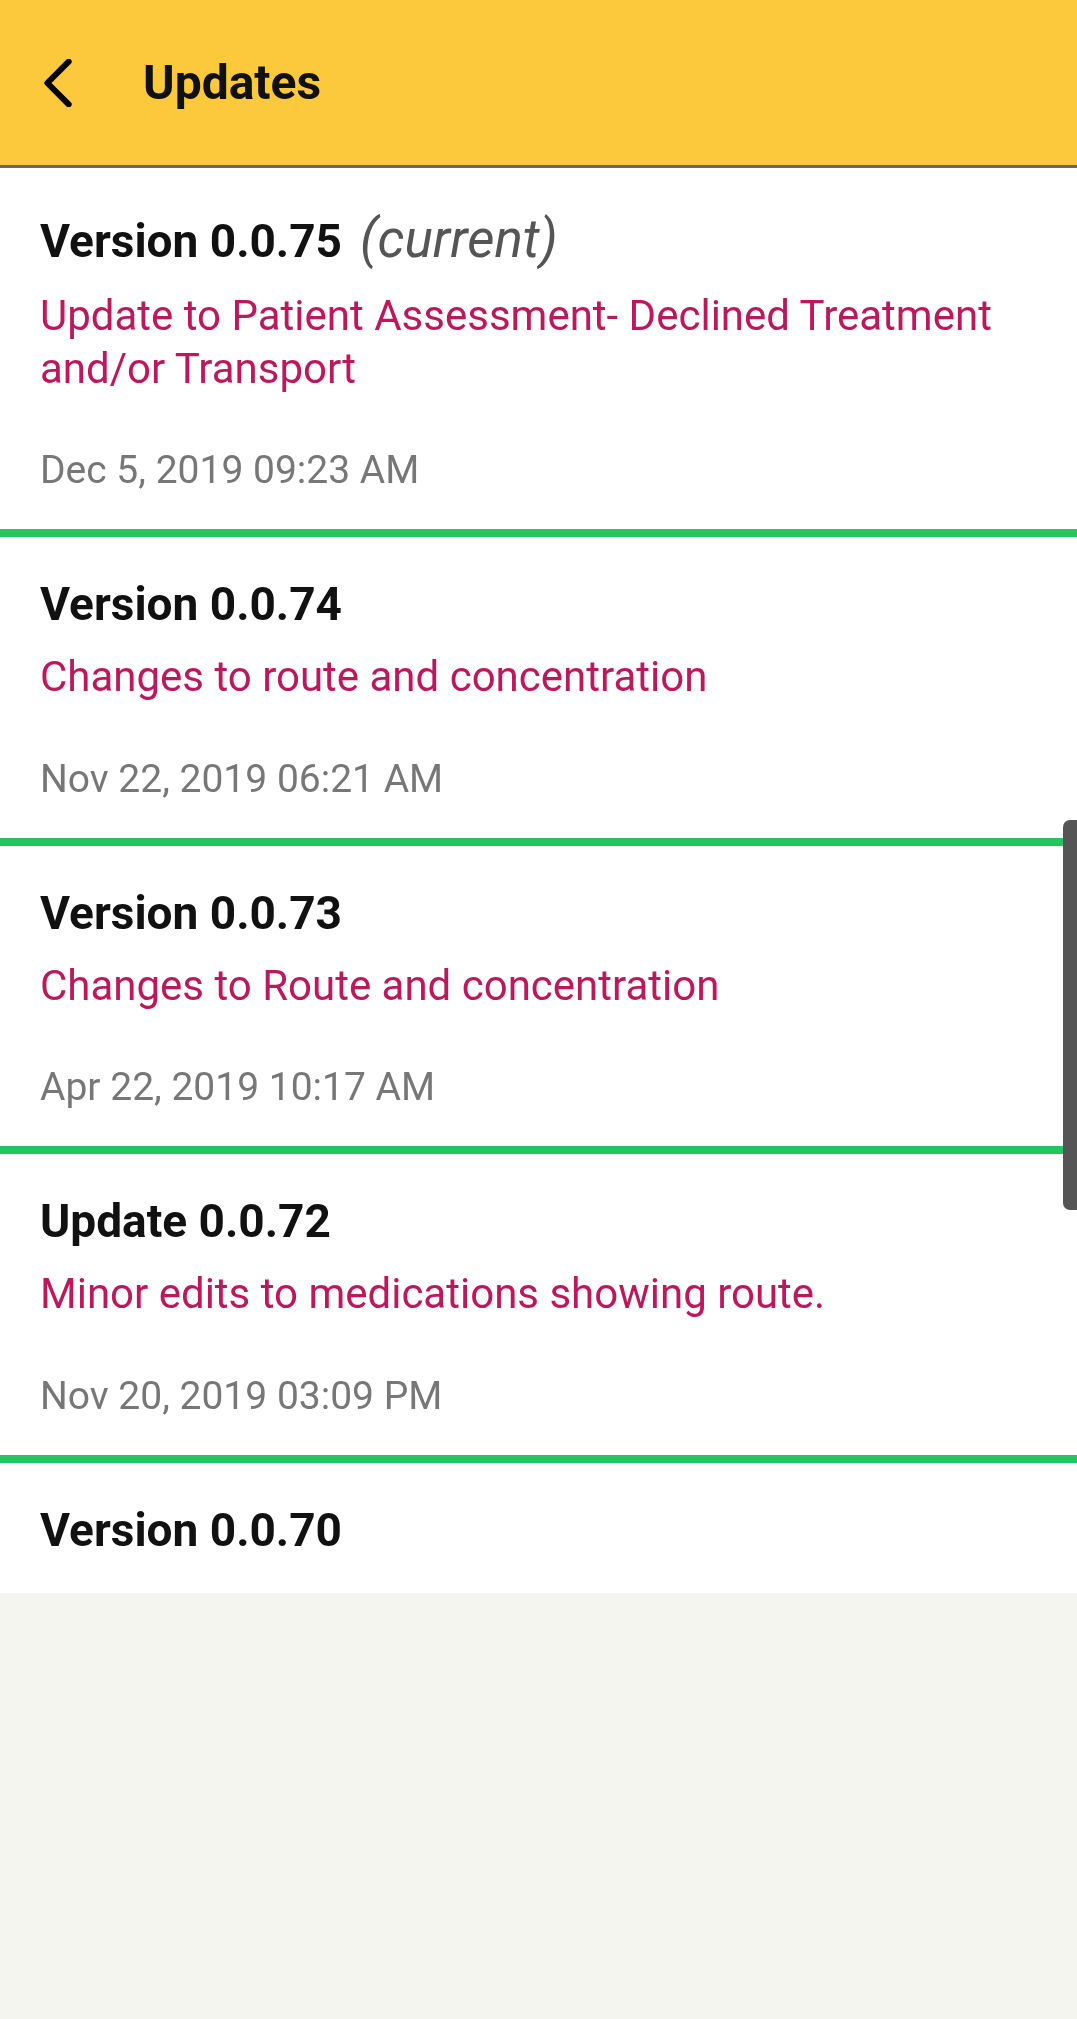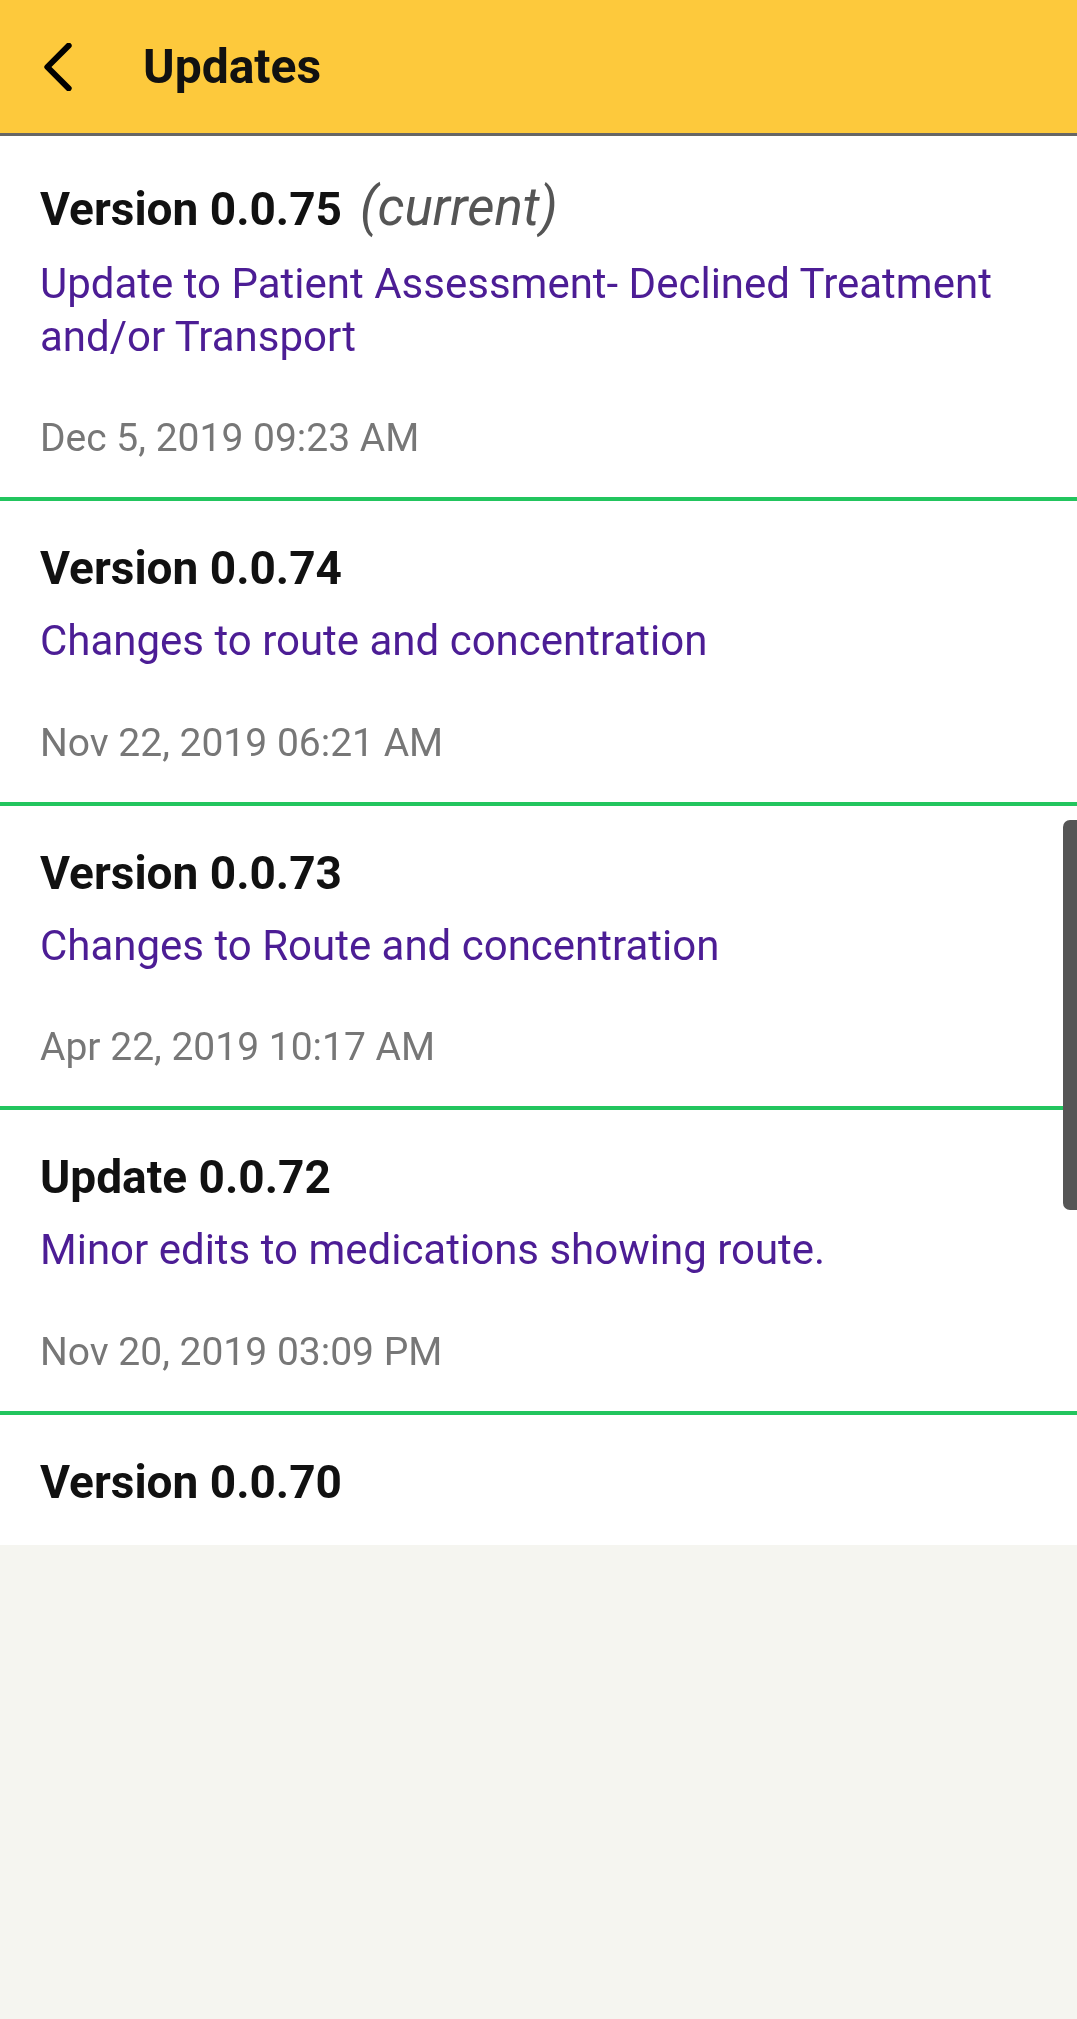--- a/index.html
+++ b/index.html
@@ -8,21 +8,21 @@
       box-sizing: border-box;
     }
     body {
       font-family: -apple-system, BlinkMacSystemFont, "Segoe UI", Roboto, Helvetica, Arial, sans-serif;
       background: #f5f5f0;
       width: 1077px;
       margin: 0 auto;
     }
     .header {
       background: #fdc93c;
-      height: 136px;
+      height: 168px;
       display: flex;
       align-items: center;
       padding: 0 28px;
       border-bottom: 3px solid #666;
     }
     .back-btn {
       width: 60px;
       height: 60px;
       display: flex;
       align-items: center;
@@ -38,42 +38,42 @@
       font-size: 48px;
       font-weight: 700;
       color: #111;
     }
     .list {
       background: #fff;
     }
     .update-item {
       background: #fff;
       padding: 40px 40px 36px 40px;
-      border-bottom: 4px solid #22c55e;
+      border-bottom: 8px solid #22c55e;
     }
     .version-row {
       display: flex;
       align-items: baseline;
       gap: 18px;
       margin-bottom: 20px;
     }
     .version-label {
       font-size: 46px;
       font-weight: 700;
       color: #111;
     }
     .current-tag {
       font-size: 53px;
       font-style: italic;
       color: #555;
       font-weight: 400;
     }
     .description {
       font-size: 42px;
-      color: #4c1d95;
+      color: #be185d;
       line-height: 1.25;
       margin-bottom: 52px;
       max-width: 960px;
     }
     .timestamp {
       text-align: left;
       font-size: 39px;
       color: #777;
     }
     .scroll-indicator {

